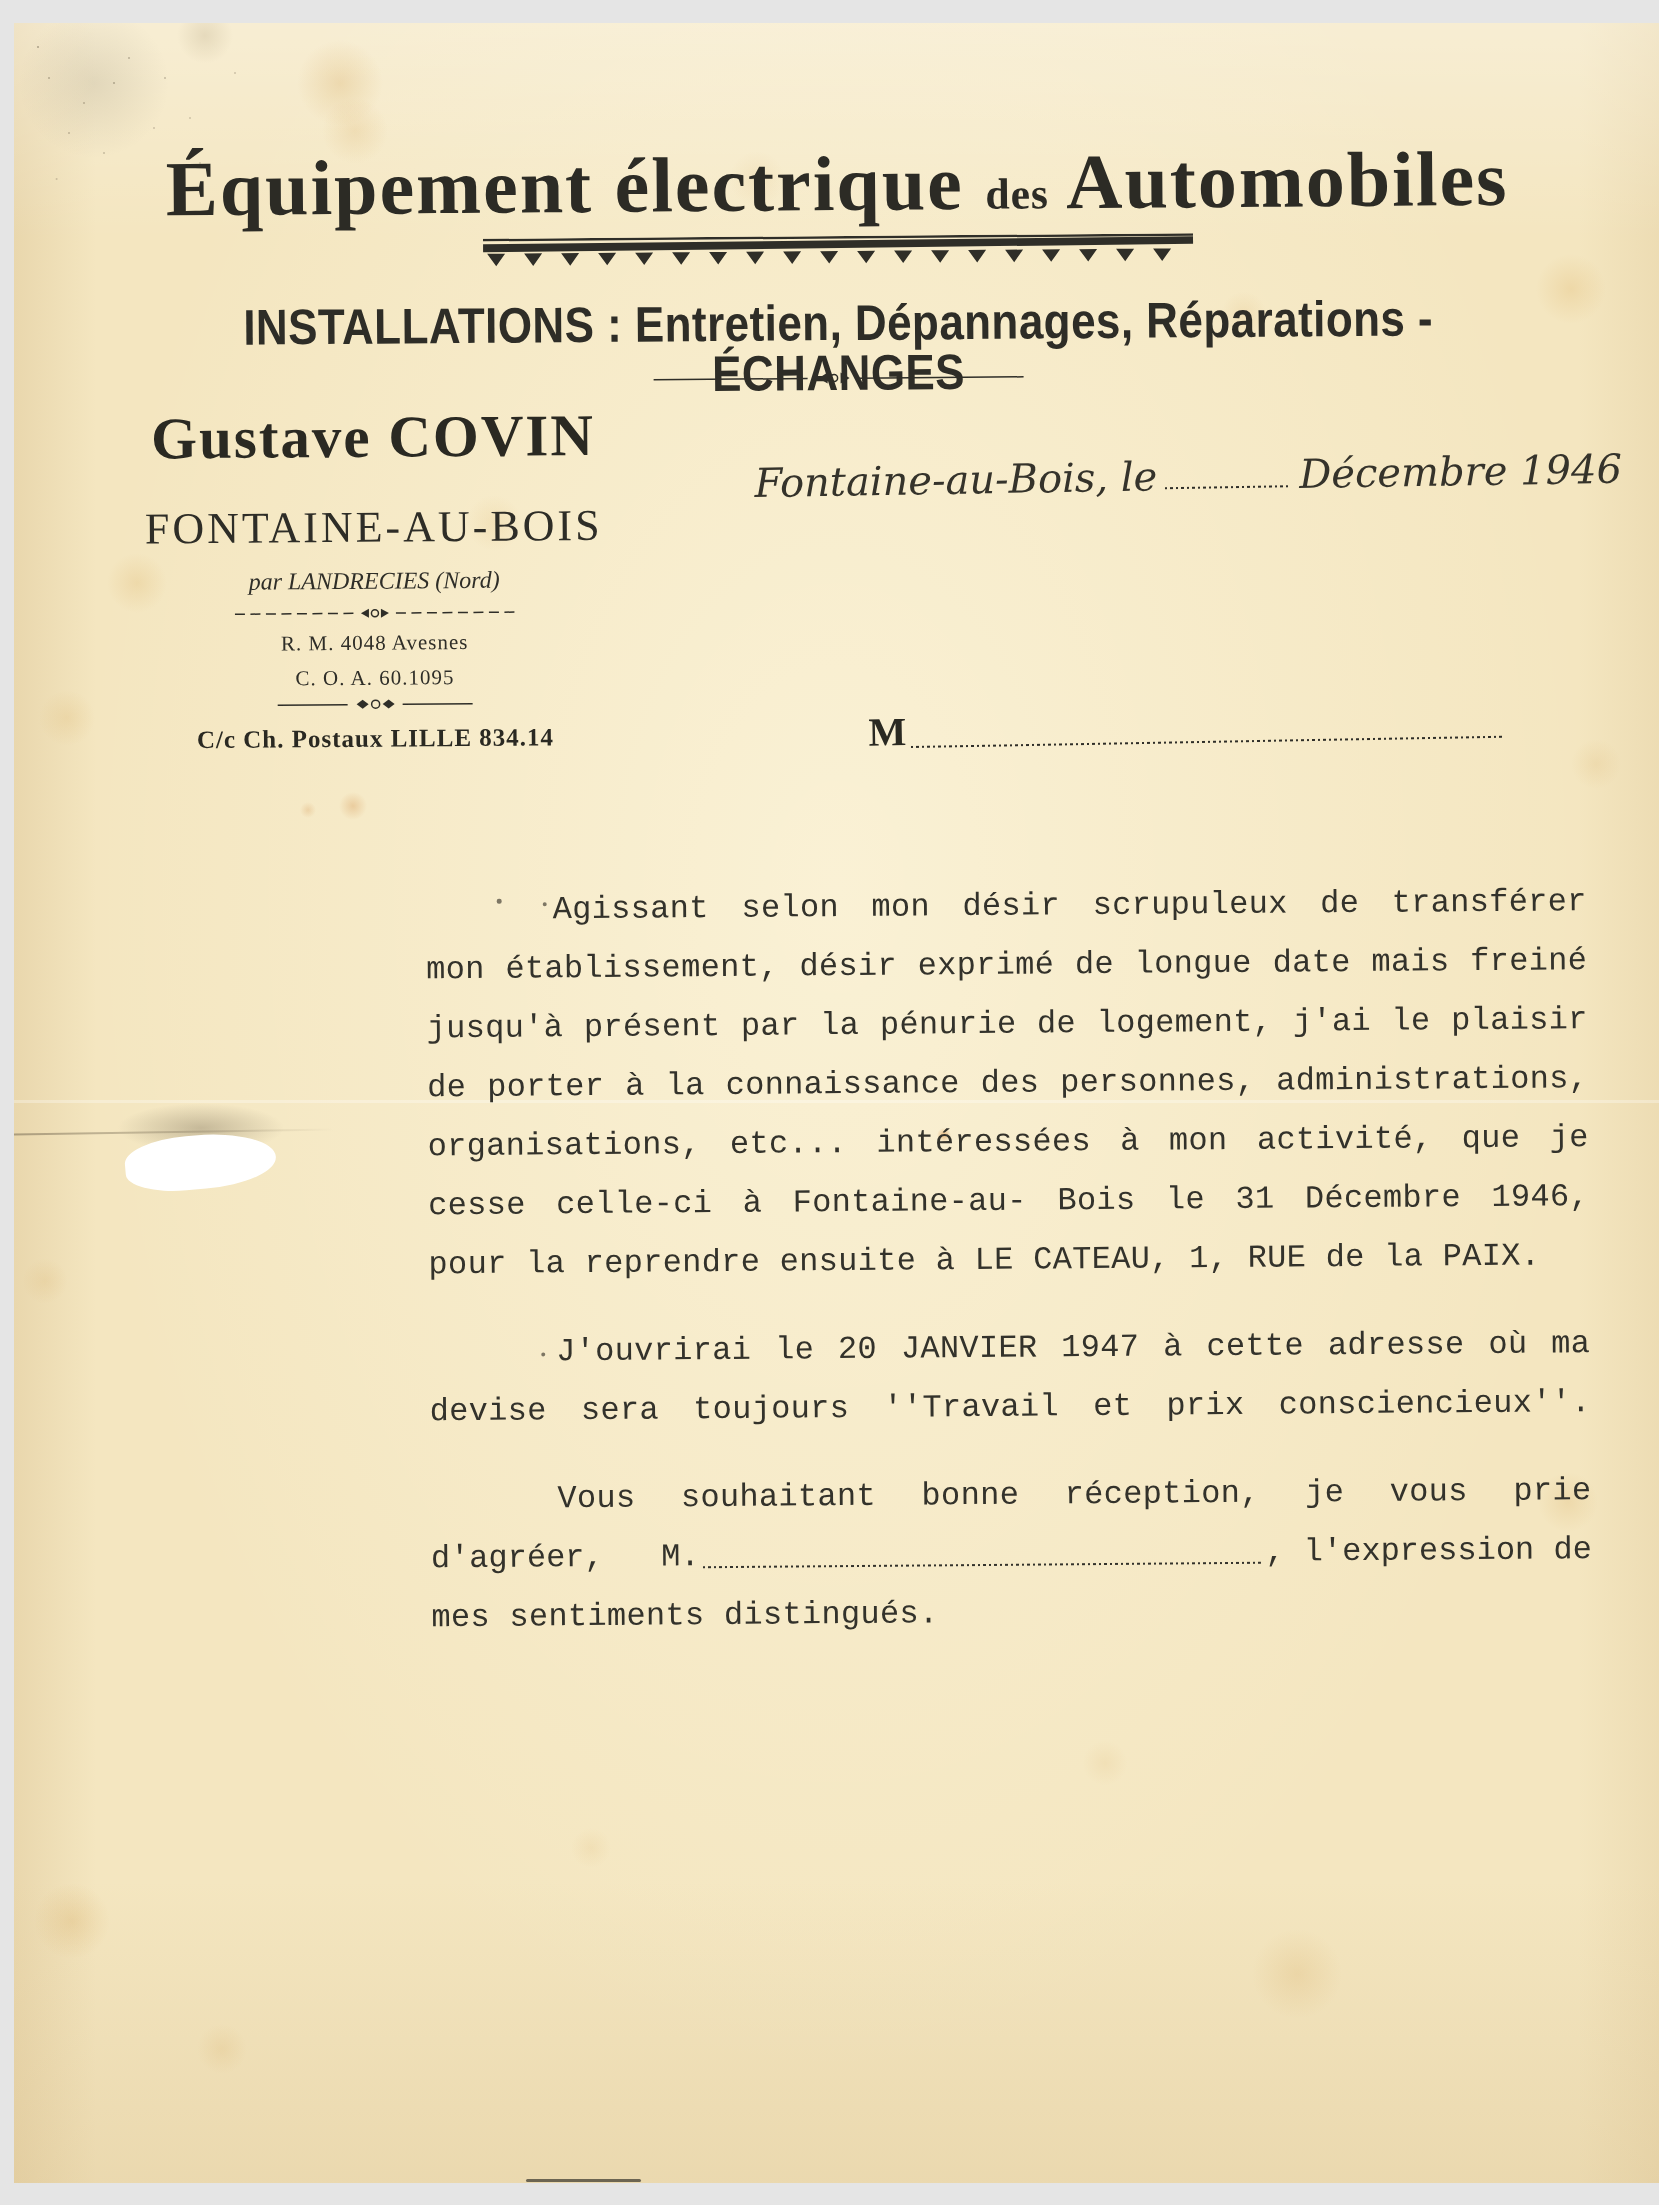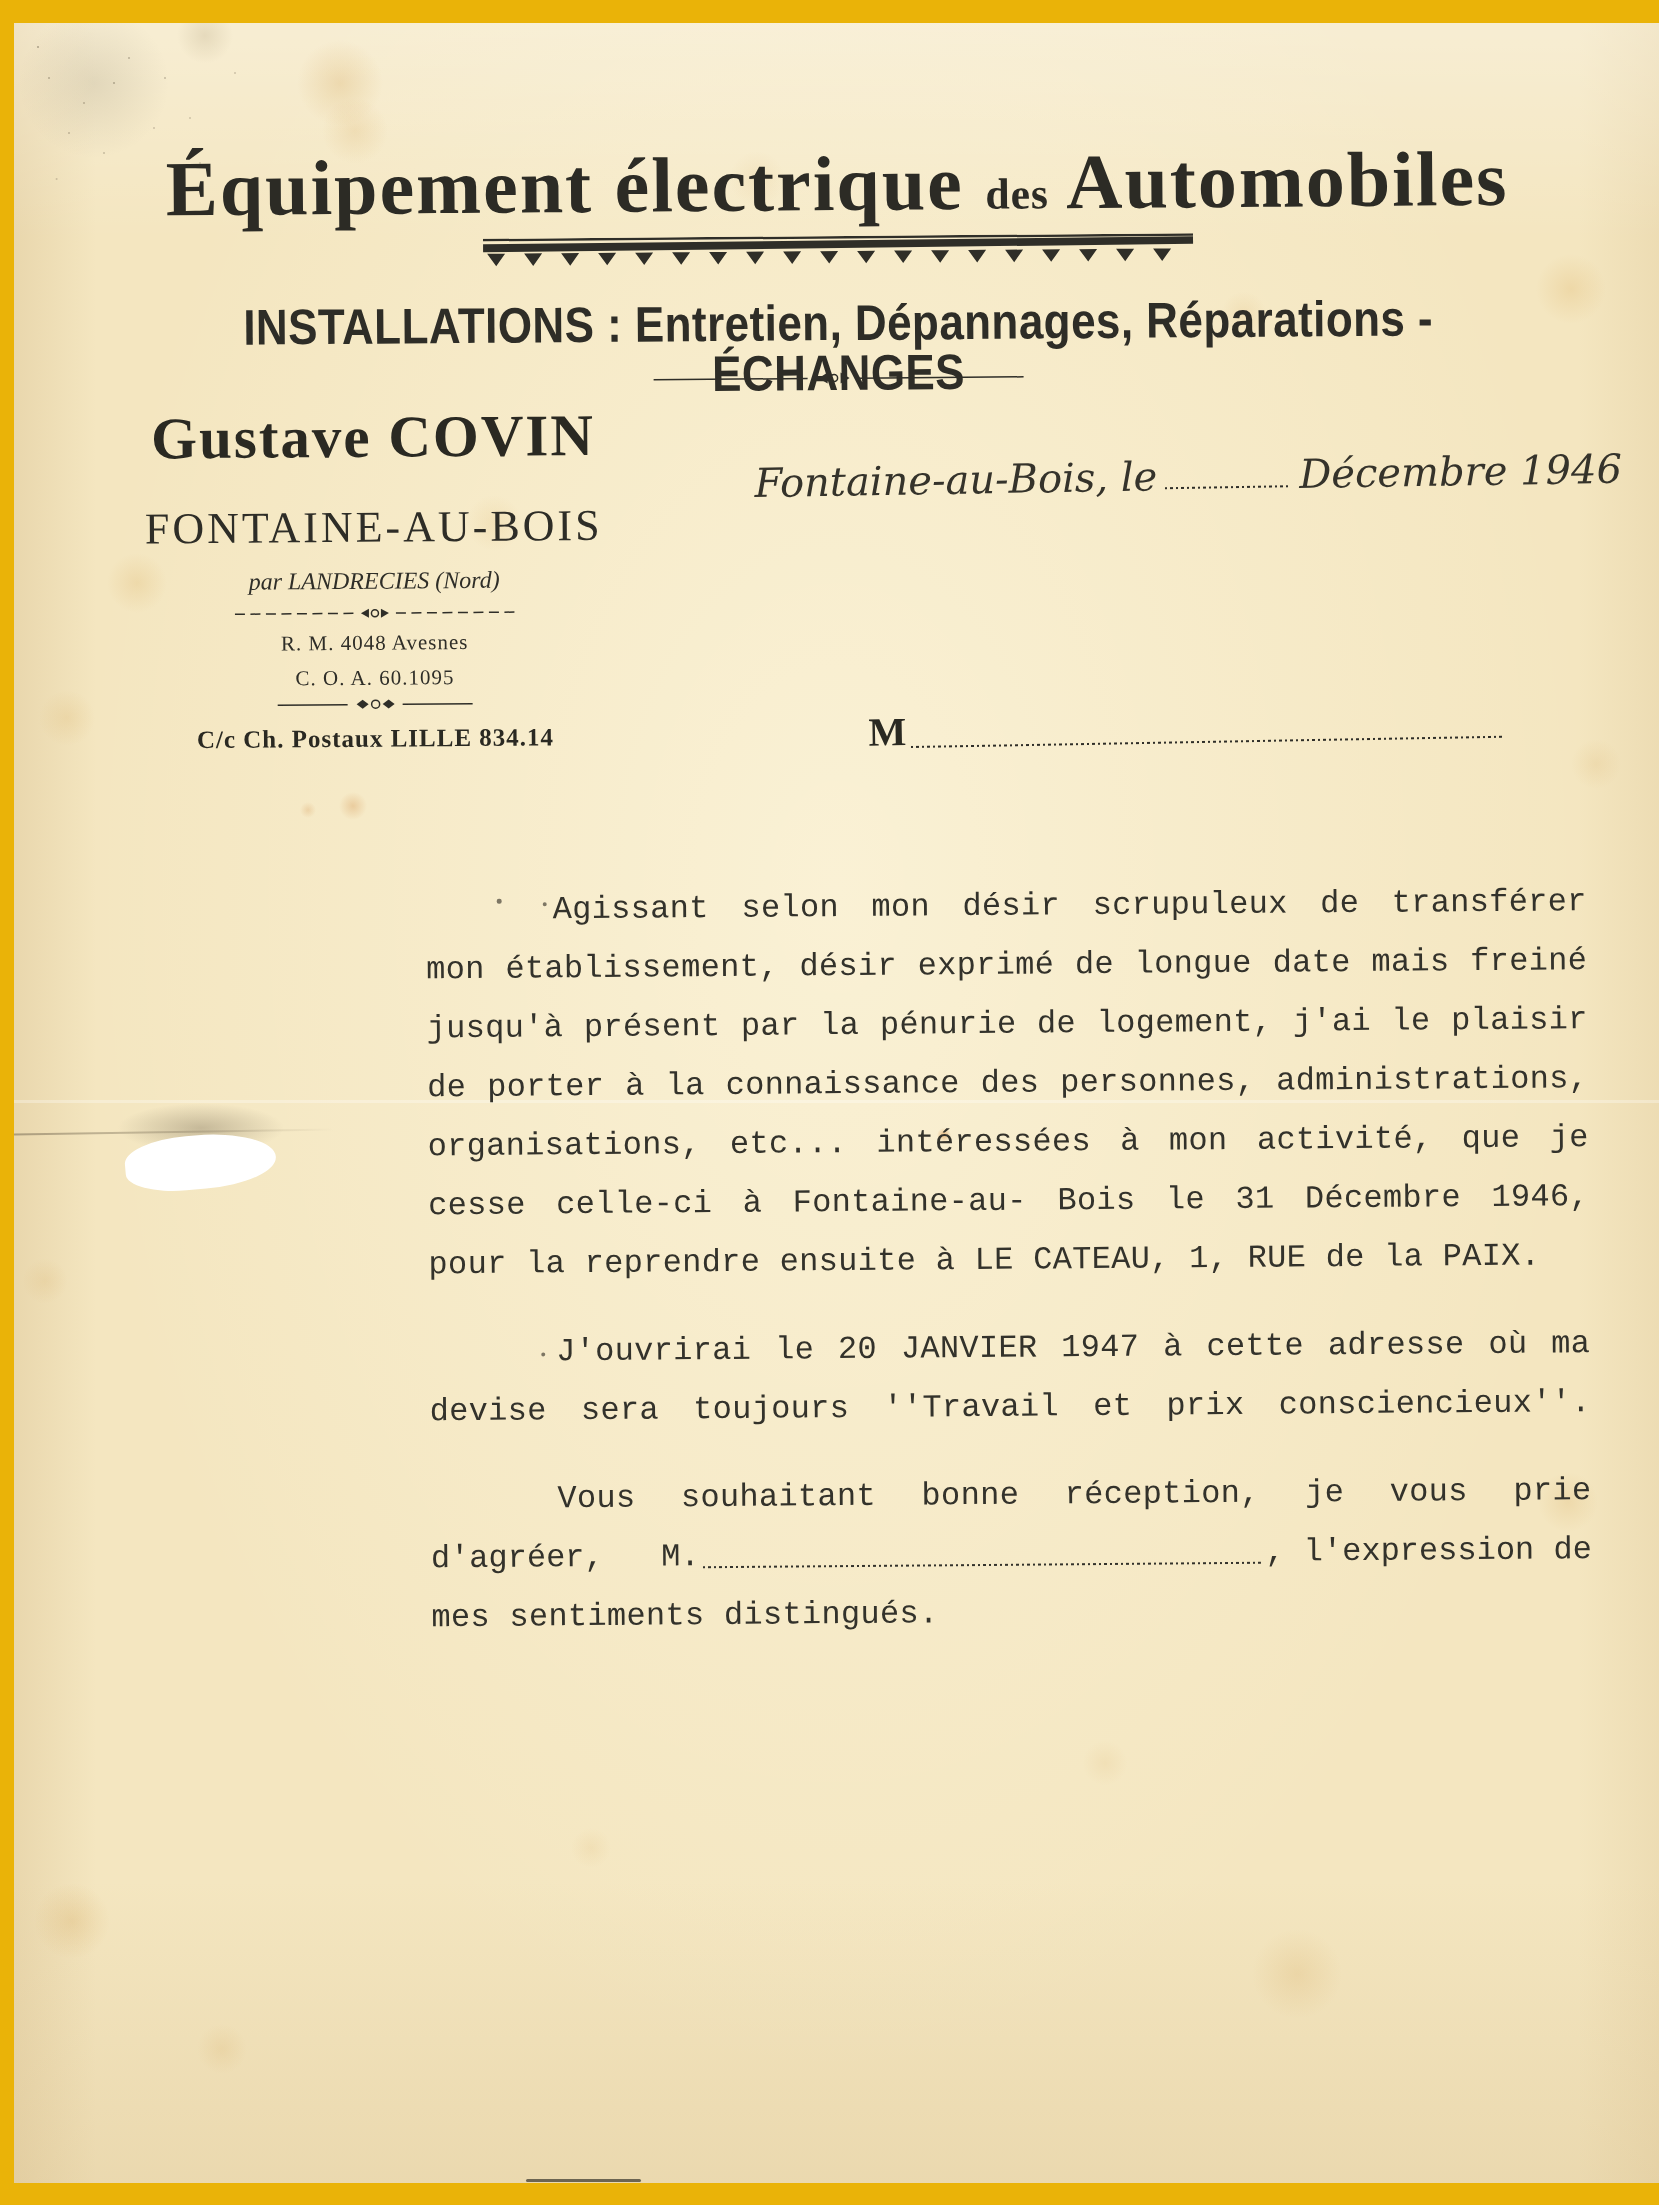--- a/index.html
+++ b/index.html
@@ -3,21 +3,21 @@
 <meta charset="utf-8">
 <style>
   html,body{margin:0;padding:0;}
   body{width:1660px;height:2205px;background:#ffffff;overflow:hidden;
        font-family:"Liberation Serif","DejaVu Serif",serif;}
   :root{
     --ink:#2f2e28;
     --ink-body:#33322b;
     --paper:#f4e6c0;
   }
-  .page{position:relative;width:1660px;height:2205px;background:#eab308;}
+  .page{position:relative;width:1660px;height:2205px;background:#e5e5e5;}
   .paper{position:absolute;left:14px;top:23px;width:1646px;height:2160px;
     background-color:var(--paper);
     background-image:
       linear-gradient(180deg, rgba(255,255,255,.30), rgba(255,255,255,0) 10%, rgba(255,255,255,0) 86%, rgba(210,182,130,.28)),
       linear-gradient(90deg, rgba(208,180,128,.30), rgba(255,255,255,0) 5%, rgba(255,255,255,0) 95%, rgba(208,180,128,.20)),
       radial-gradient(ellipse at 50% 40%, rgba(255,250,230,.55), rgba(255,250,230,0) 65%);
   }
   .stains{position:absolute;inset:0;pointer-events:none;
     background-image:
       radial-gradient(circle at 326px 60px, rgba(205,150,62,.22) 0px, transparent 43px),

